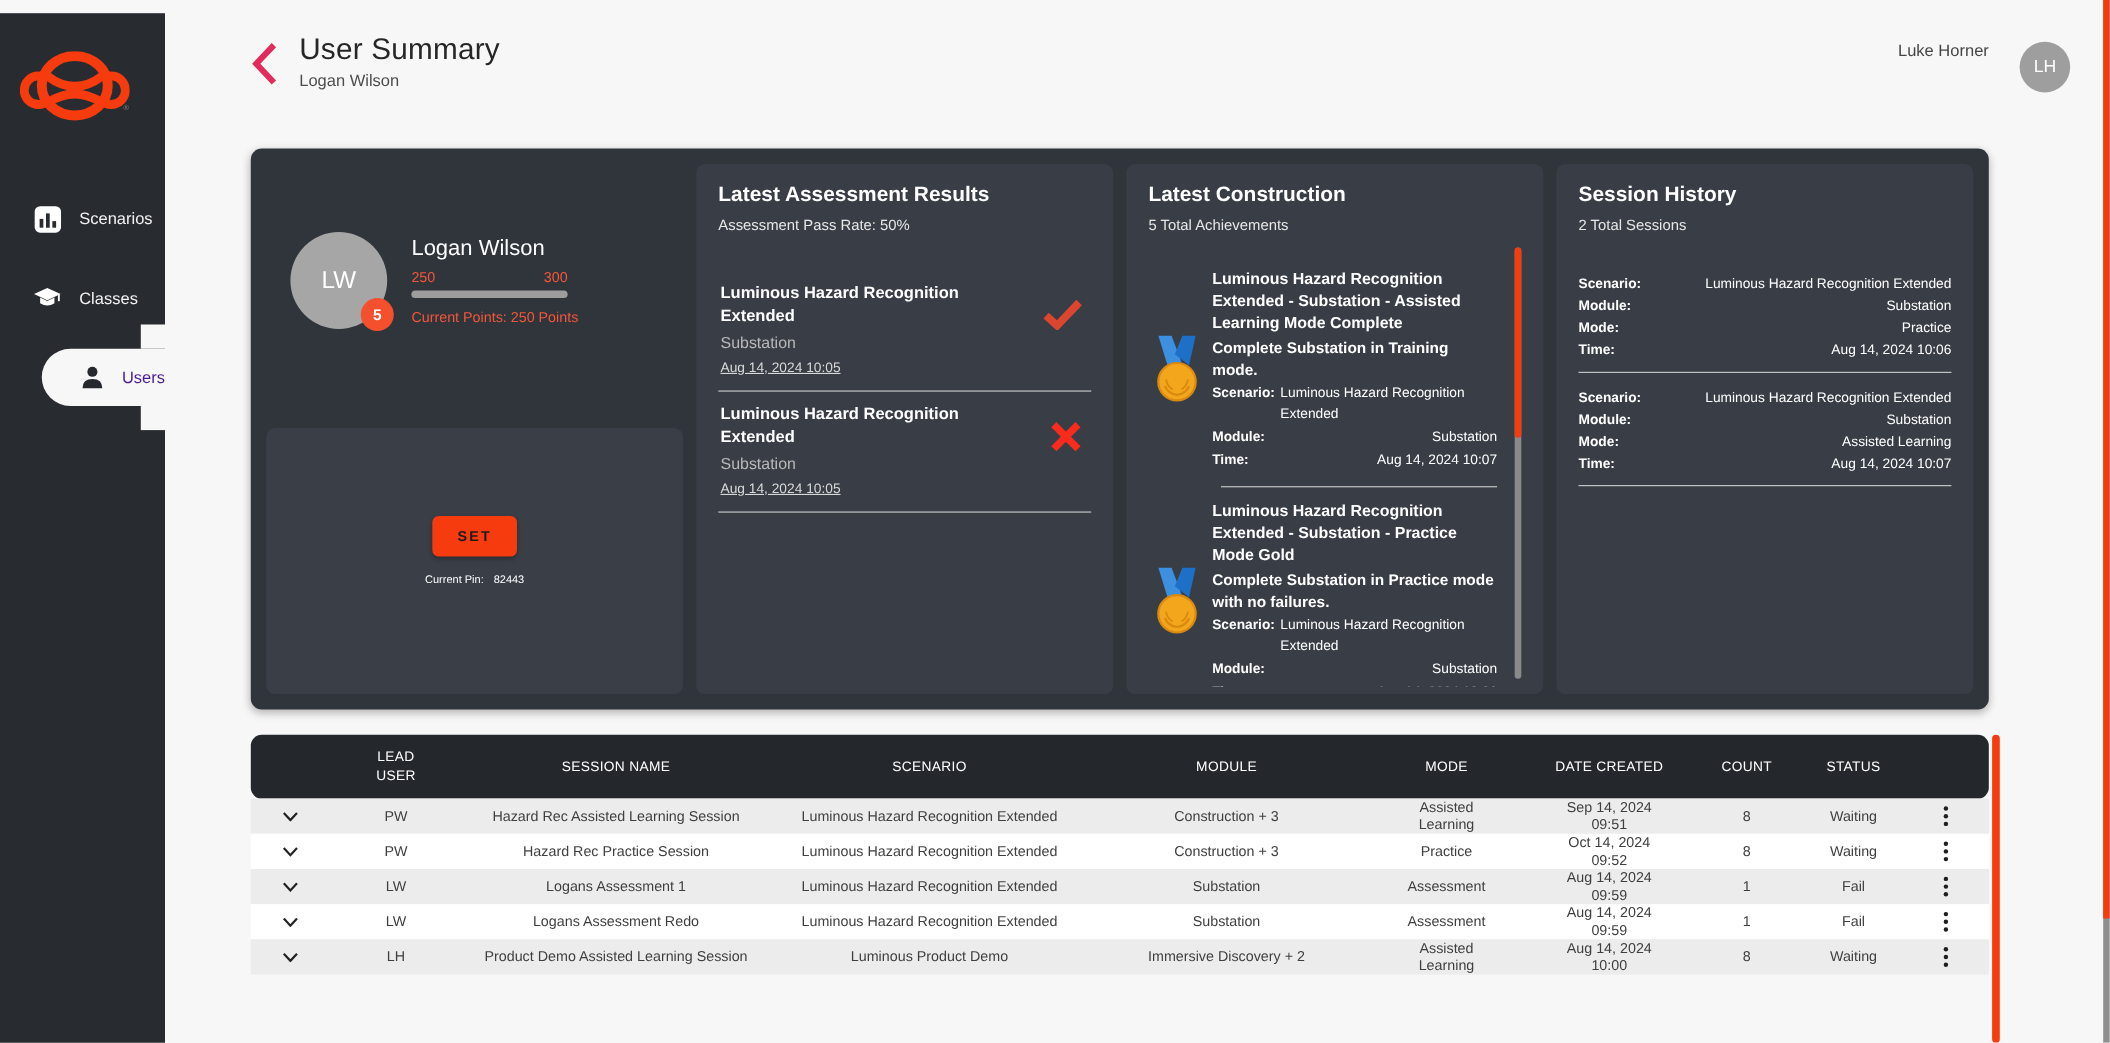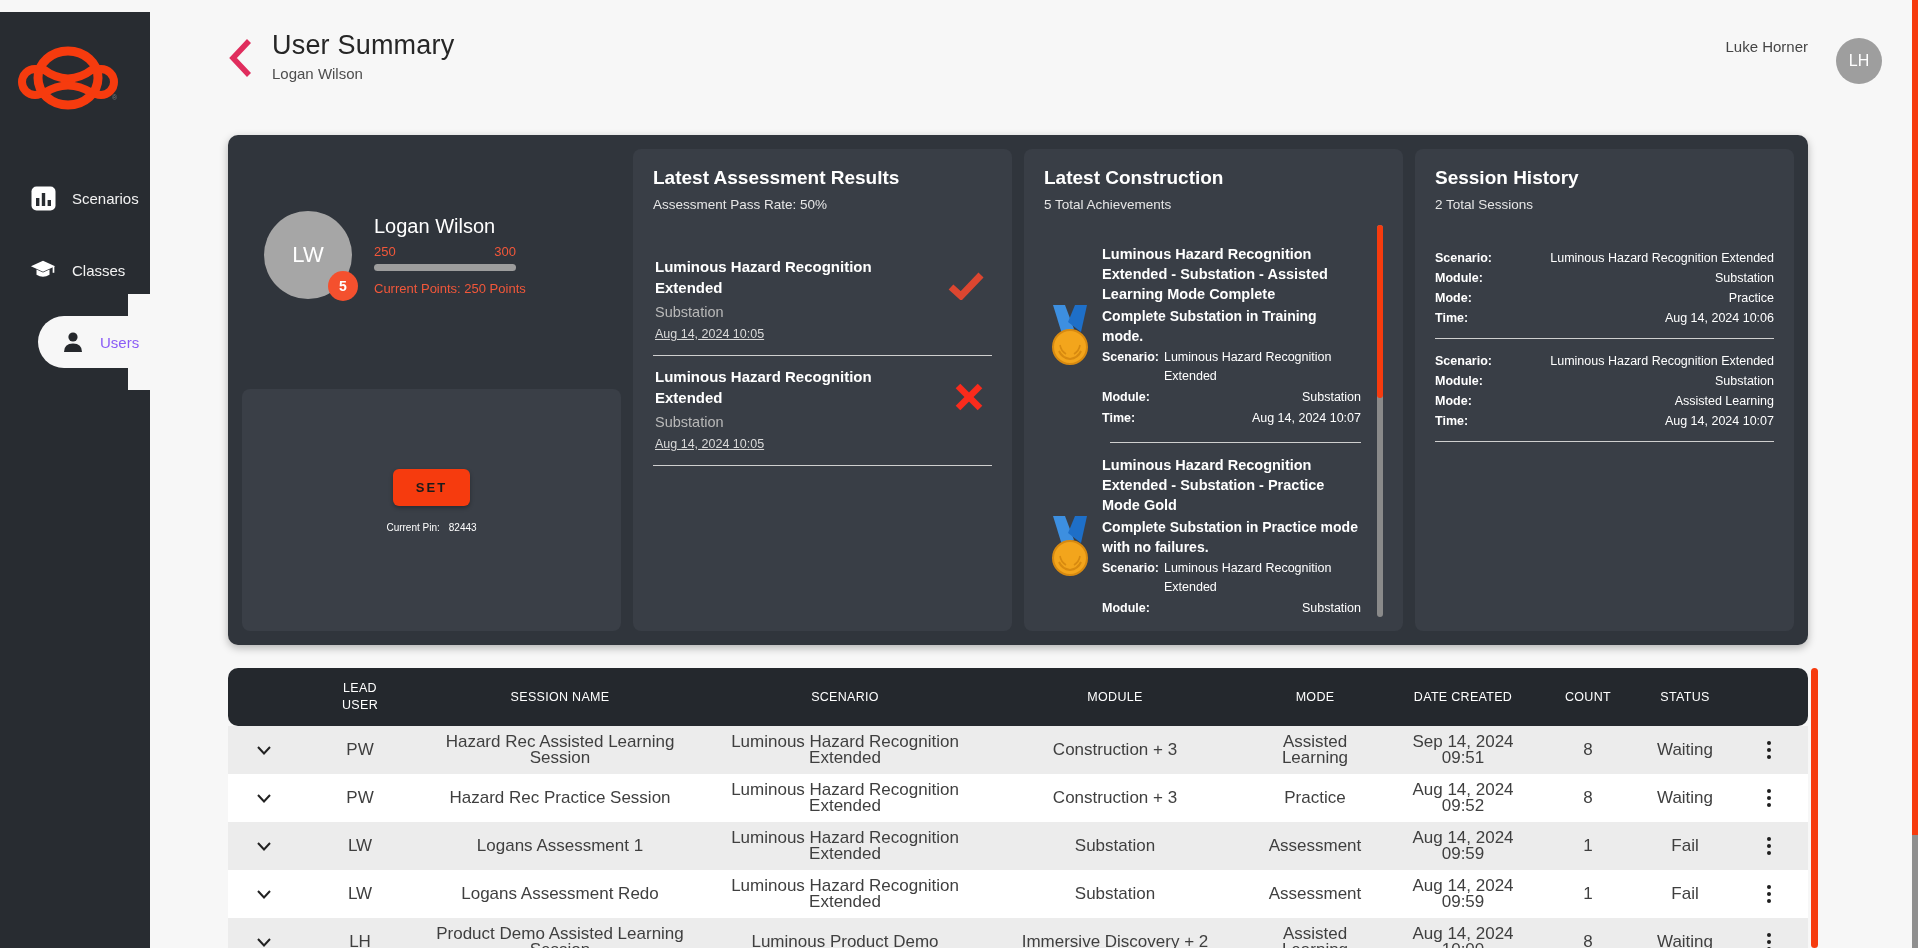--- a/index.html
+++ b/index.html
@@ -14,22 +14,22 @@
     display:flex; flex-direction:column; position:relative; z-index:2;margin-top:12px;
   }
   .logo-wrap { padding:26px 0 0 18px; position:relative; }
   .nav { margin-top:50px; display:flex; flex-direction:column; gap:20px; }
   .nav-item {
     height:52px; display:flex; align-items:center; gap:16px;
     padding-left:30px; color:#f2f2f2; font-size:15px; cursor:pointer;
   }
   .nav-item.active {
     margin-left:38px; padding-left:22px; gap:14px;
-    background:#f7f7f7; color:#8b5cf6;
-    border-radius:26px 0 0 26px; position:relative;
+    background:#f7f7f7; color:#4c1d95;
+    border-radius:26px 0 0 26px; position:relative;justify-content:flex-end;
   }
   .curve { position:absolute; right:0; width:22px; height:22px; background:#f7f7f7; }
   .curve.top { top:-22px; }
   .curve.bottom { bottom:-22px; }
   .curve .inner { width:100%; height:100%; background:#282c31; }
   .curve.top .inner { border-bottom-right-radius:22px; }
   .curve.bottom .inner { border-top-right-radius:22px; }
   .icon-box { width:26px; height:26px; display:flex; align-items:center; justify-content:center; }
 
   
@@ -118,21 +118,21 @@
   
   .table-wrap { position:absolute; left:78px; top:668px; width:1580px; }
   .tgrid { display:grid; grid-template-columns:72px 120px 280px 290px 250px 150px 146px 104px 90px 78px; align-items:center; }
   .thead {
     background:#24282d; color:#fff; border-radius:10px; height:58px;
     font-size:12.5px; letter-spacing:.3px;
   }
   .thead .th { text-align:center; line-height:17px; display:flex; justify-content:center; }
   .thead .th span { max-width:58px; }
   .thead .th.wide span { max-width:none; }
-  .trow { height:48px; background:#fff; color:#3f3f3f; font-size:17px; }
+  .trow { height:32px; background:#fff; color:#3f3f3f; font-size:13px; }
   .trow:nth-child(even) { background:#ececec; }
   .cell { text-align:center; line-height:16px; display:flex; justify-content:center; align-items:center; }
   .cell .wrap2 { max-width:250px; }
   .cell .narrow { max-width:96px; }
   .cell .date { max-width:110px; }
   .expand-btn, .kebab-btn { background:none; border:none; cursor:pointer; display:flex; align-items:center; justify-content:center; width:100%; height:100%; }
   .kebab { display:flex; flex-direction:column; gap:3px; }
   .kebab i { width:4px; height:4px; border-radius:50%; background:#1e1e1e; display:block; }
   .table-sb { position:absolute; right:-10px; top:0; width:7px; height:280px; background:#f63b0e; border-radius:4px; }
 
@@ -468,21 +468,21 @@
       <div class="cell">
           <span class="wrap2">Luminous Hazard Recognition Extended</span>
         </div>
       <div class="cell">
           <span>Construction + 3</span>
         </div>
       <div class="cell">
           <span class="narrow">Practice</span>
         </div>
       <div class="cell">
-          <span class="date">Aug 14, 2024 09:52</span>
+          <span class="date">Oct 14, 2024 09:52</span>
         </div>
       <div class="cell">8</div>
       <div class="cell">Waiting</div>
       <div class="cell">
           <button class="kebab-btn">
             <span class="kebab">
               <i></i>
               <i></i>
               <i></i>
             </span>

